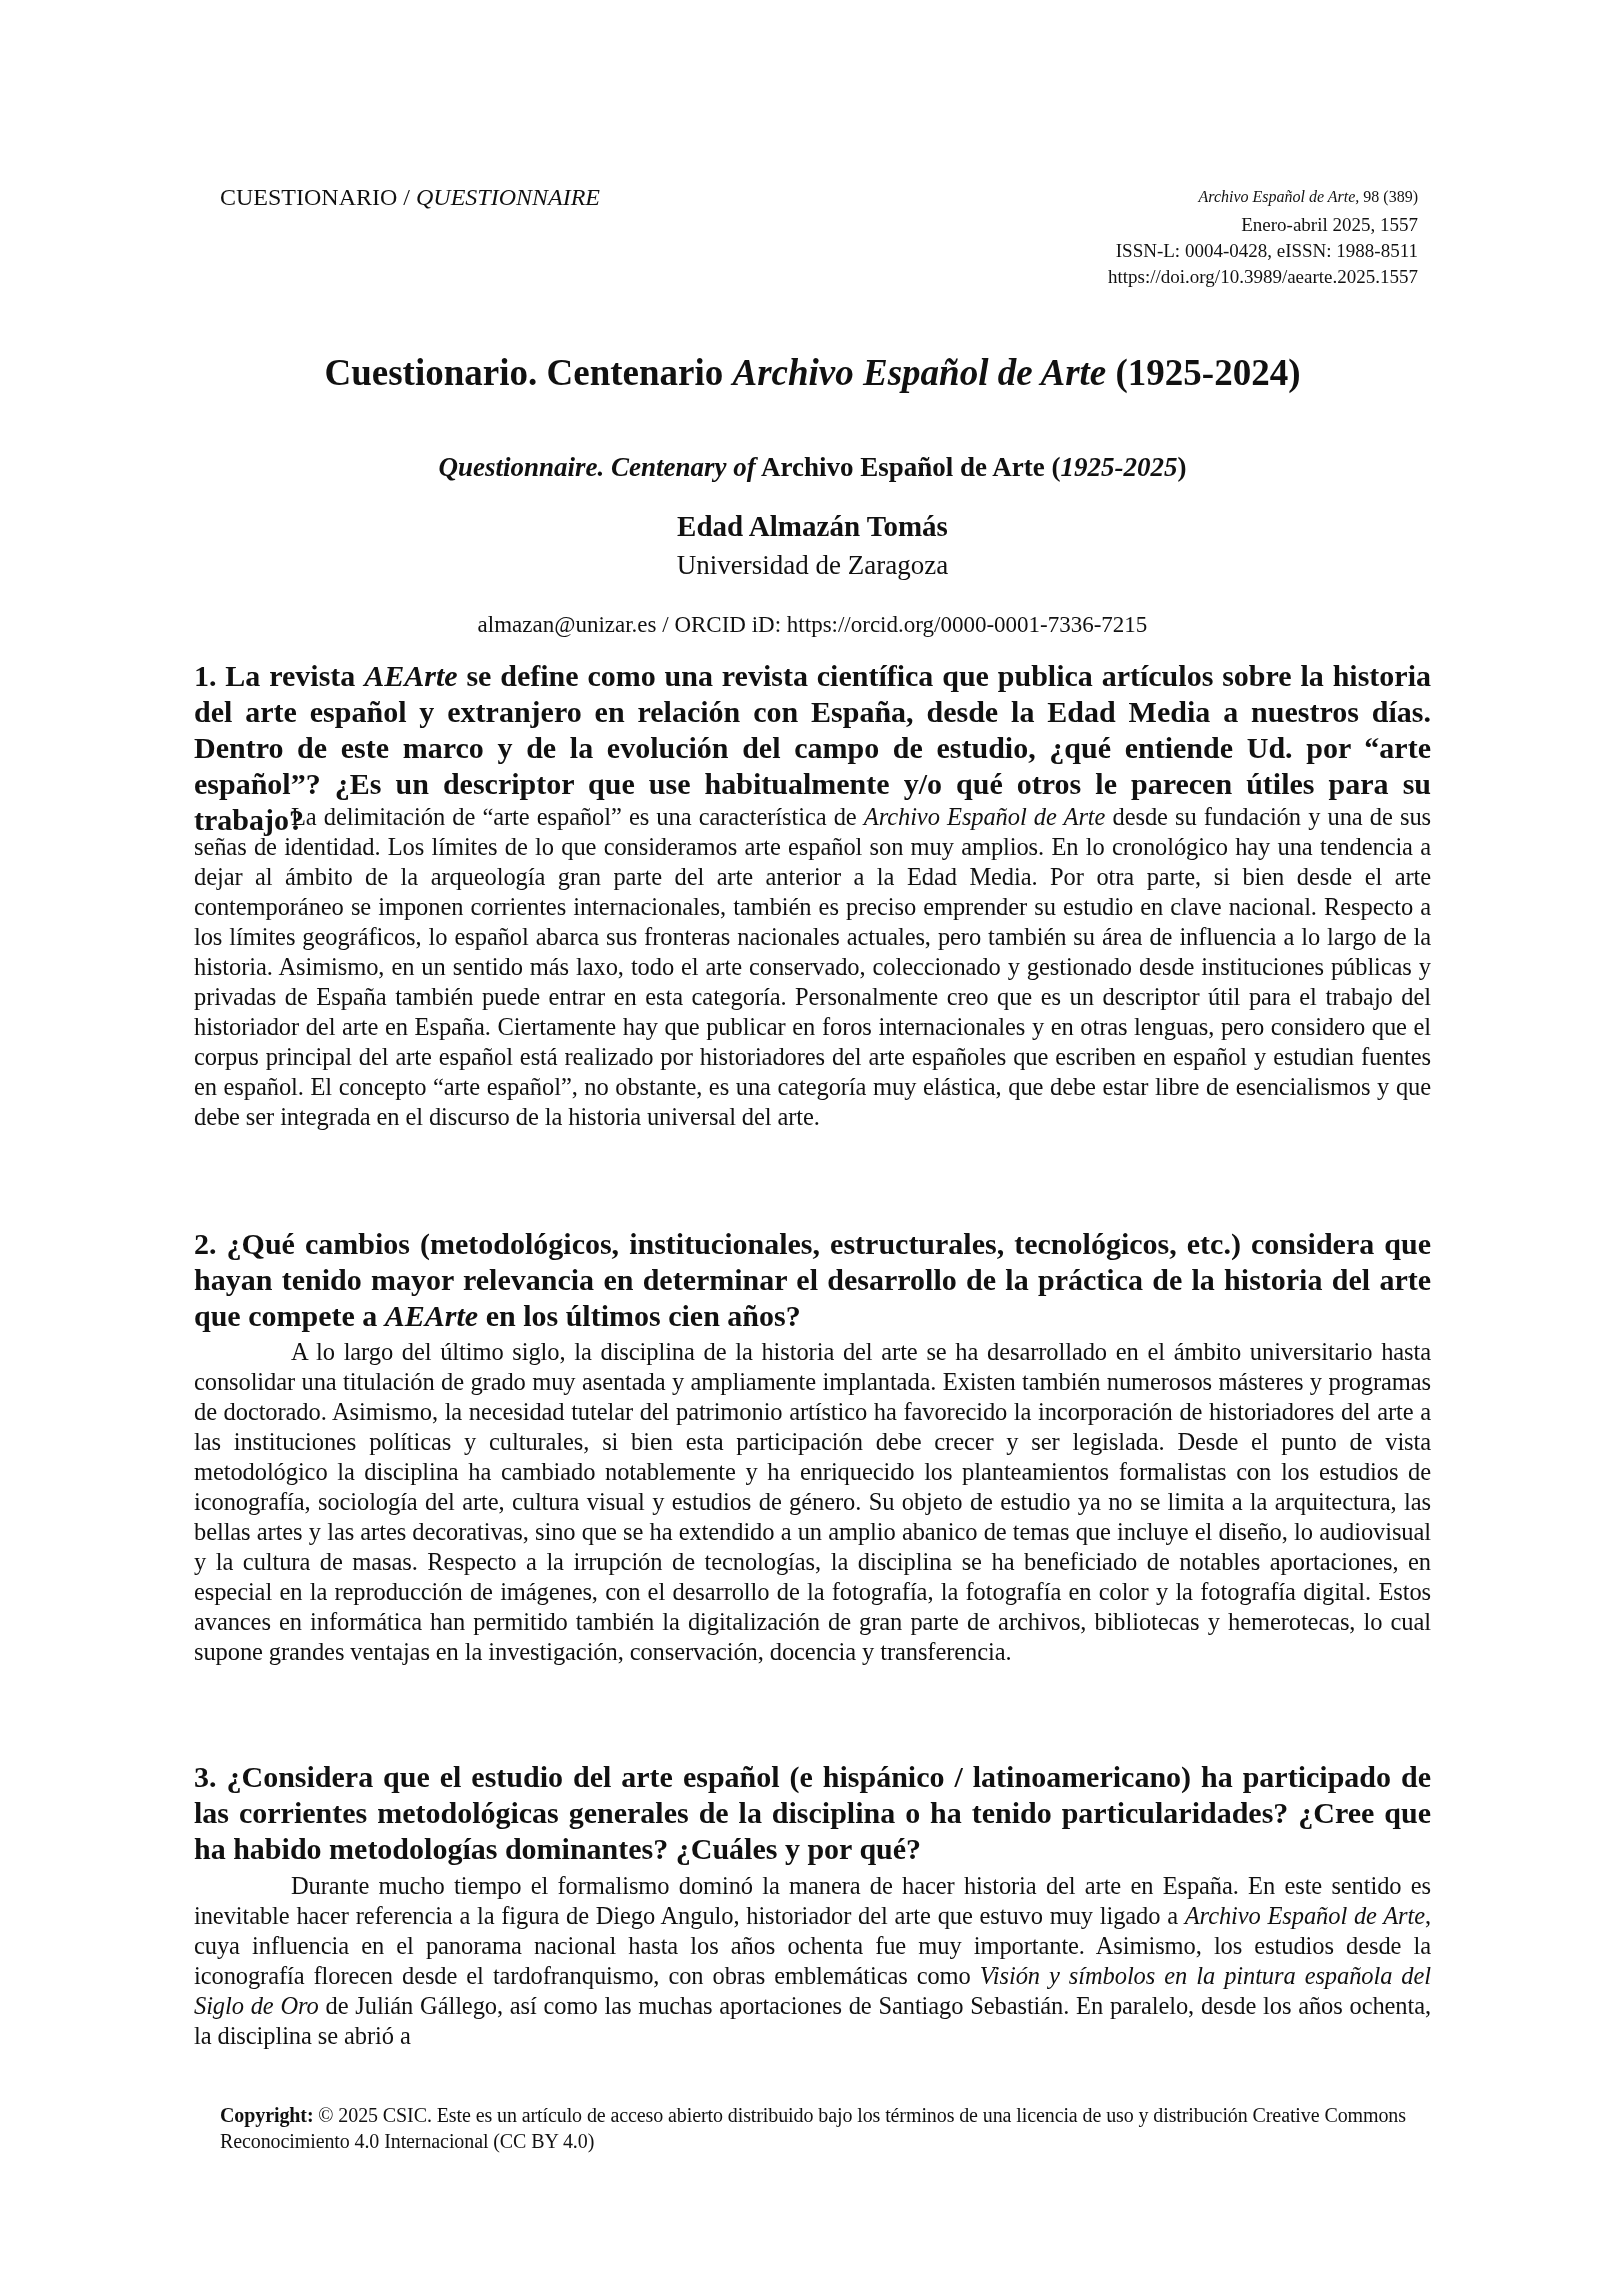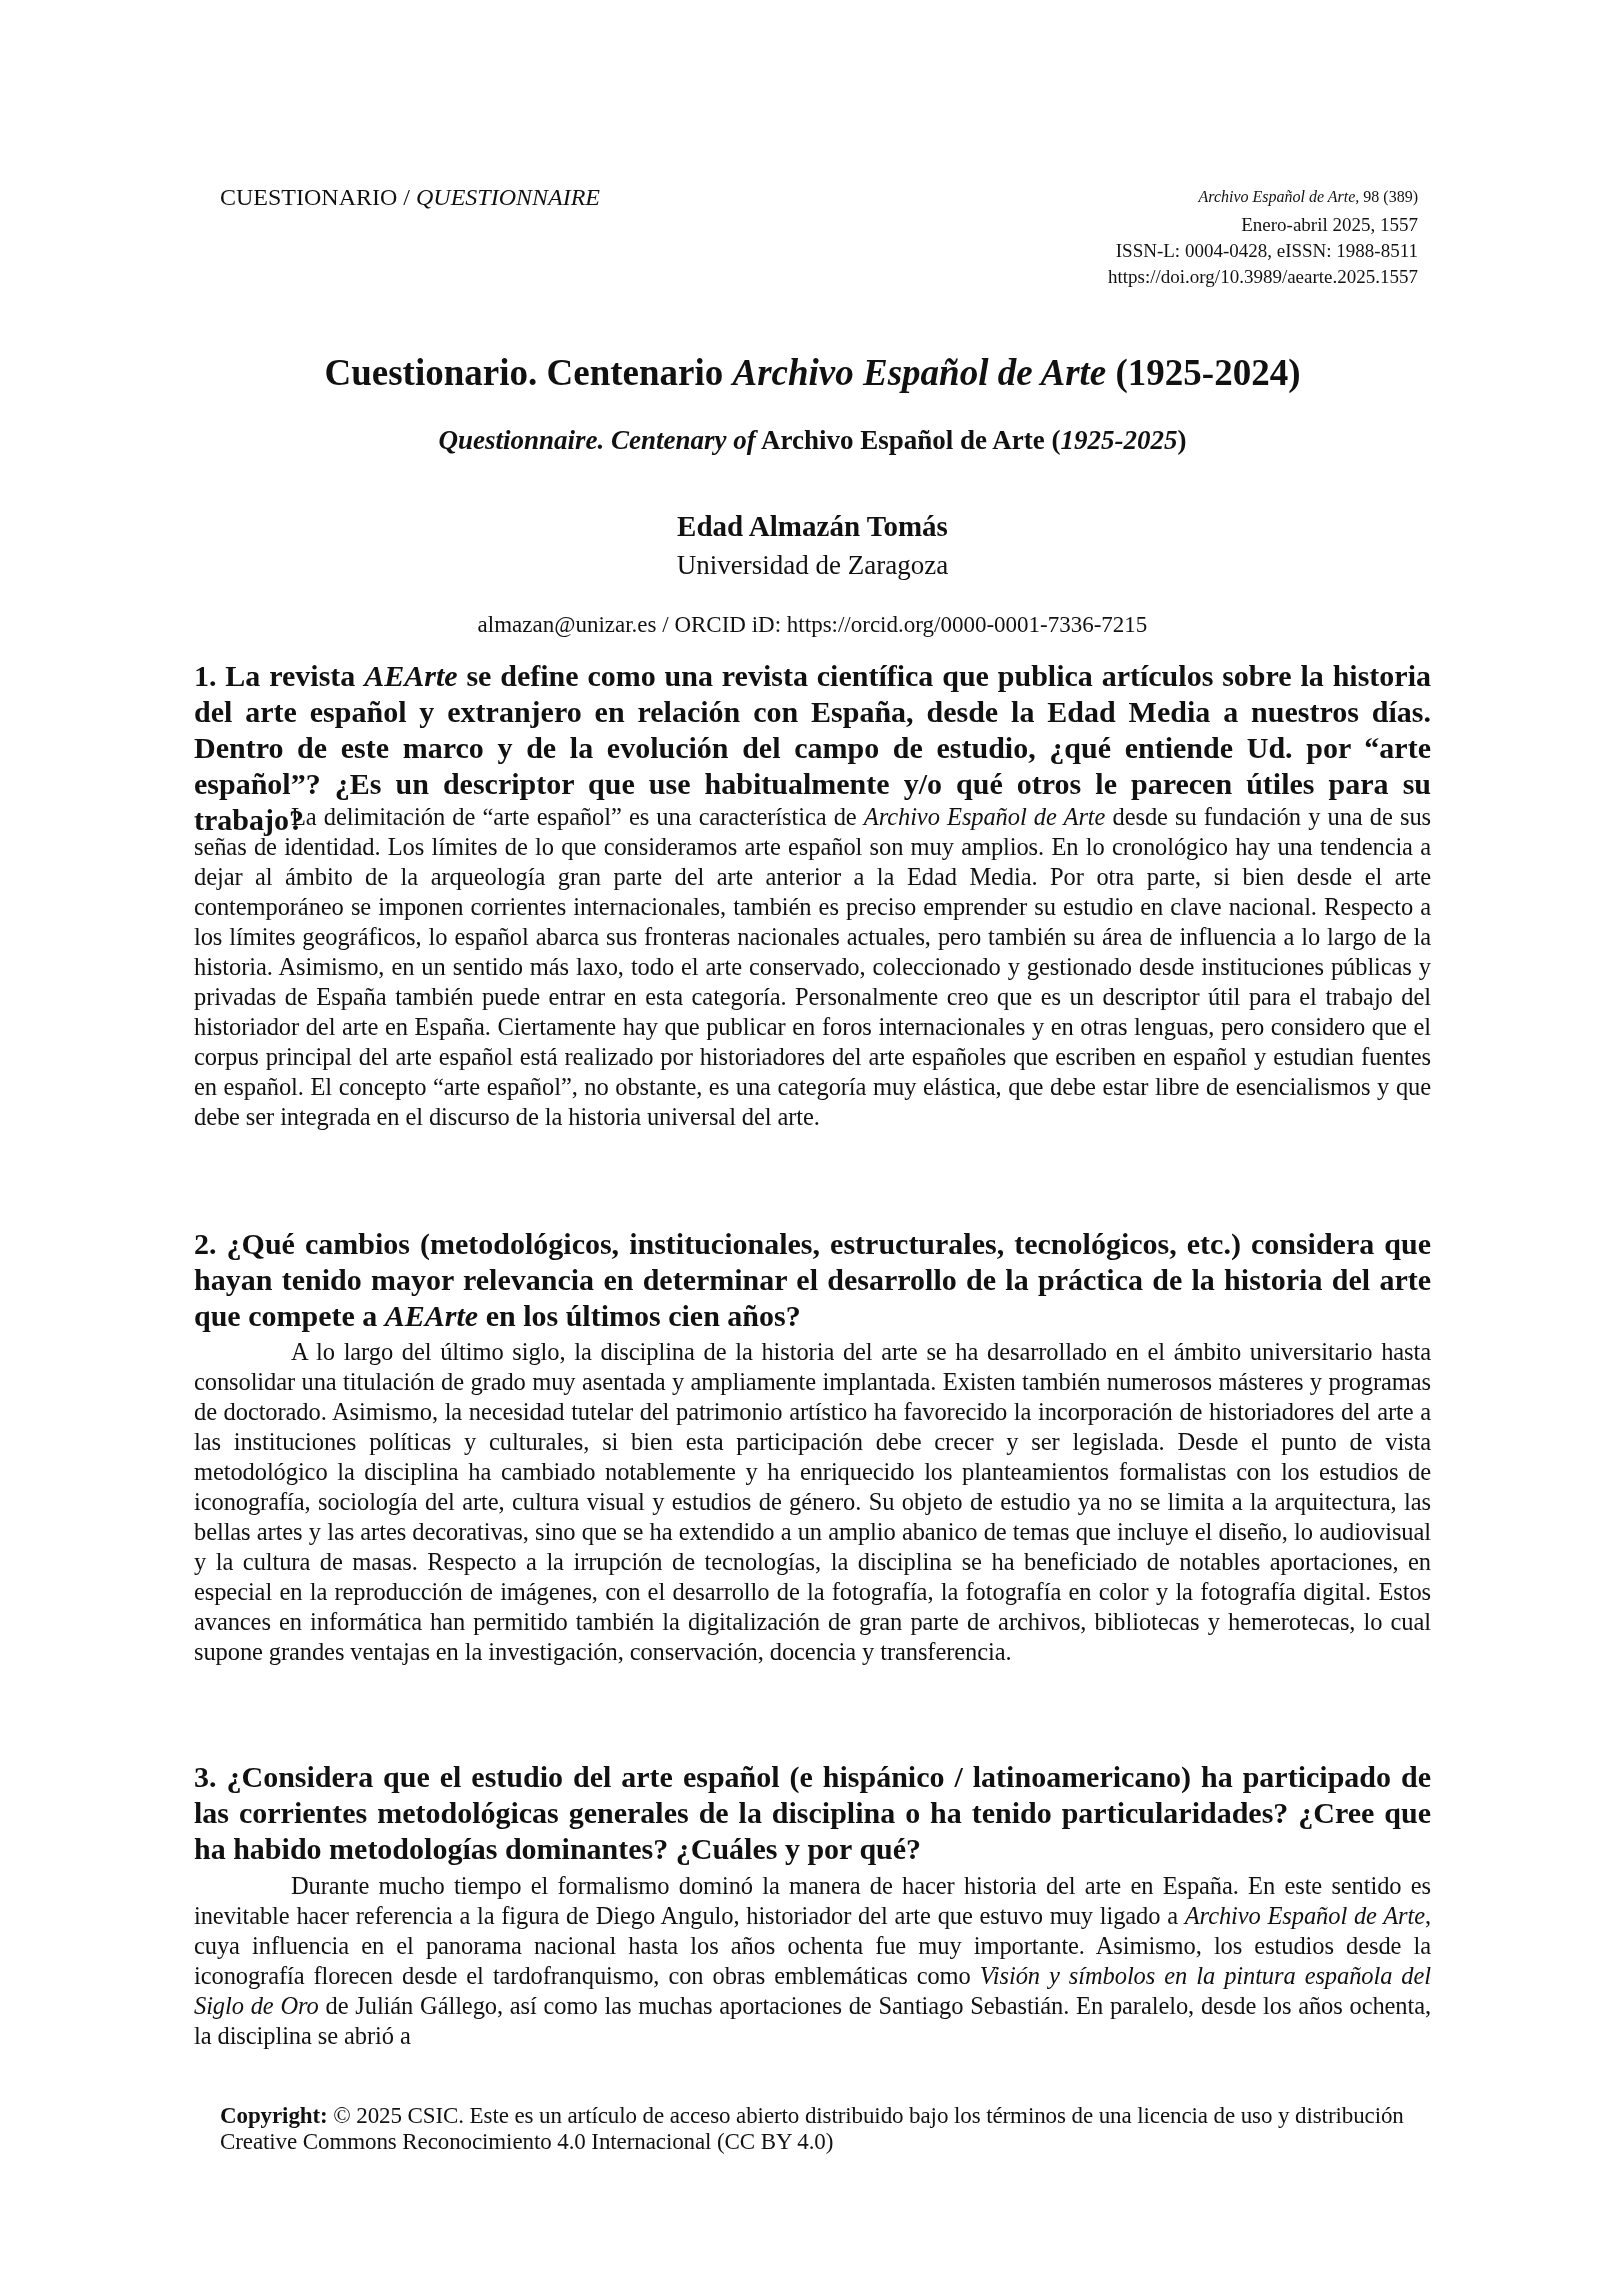--- a/index.html
+++ b/index.html
@@ -14,21 +14,21 @@
   }
   .rh-left { position: absolute; left: 26px; top: 0; }
   .rh-right { position: absolute; right: 13px; top: 0; text-align: right; }
   .rh-right .l1 { font-size: 16px; line-height: 30px; }
   .rh-right .small { font-size: 19px; line-height: 26px; }
   .title {
     position: absolute; top: 352px; left: 0; width: 1237px; text-align: center;
     font-size: 37px; font-weight: bold; line-height: 42px;
   }
   .subtitle {
-    position: absolute; top: 424px; left: 0; width: 1237px; text-align: center;
+    position: absolute; top: 451px; left: 0; width: 1237px; text-align: center;
     font-size: 27px; font-weight: bold; line-height: 33px;
   }
   .author {
     position: absolute; top: 509px; left: 0; width: 1237px; text-align: center;
     font-size: 29px; font-weight: bold; line-height: 34px;
   }
   .affil {
     position: absolute; top: 549px; left: 0; width: 1237px; text-align: center;
     font-size: 27px; line-height: 33px;
   }
@@ -40,21 +40,21 @@
     position: absolute; left: 0; width: 1237px;
     font-size: 30px; font-weight: bold; line-height: 36px; text-align: justify;
   }
   .answer {
     position: absolute; left: 0; width: 1237px;
     font-size: 24.5px; line-height: 30px; text-align: justify; text-indent: 97px;
     letter-spacing: -0.1px;
   }
   .copyright {
     position: absolute; top: 2103px; left: 26px; width: 1191px;
-    font-size: 23px; line-height: 25.5px; letter-spacing: -0.1px;
+    font-size: 20px; line-height: 25.5px; letter-spacing: -0.1px;
   }
   i, .it { font-style: italic; }
 </style>
 </head>
 <body>
 
 <div class="page">
 
   <div class="running-head">
     <div class="rh-left"><span>CUESTIONARIO / </span><i>QUESTIONNAIRE</i></div>

